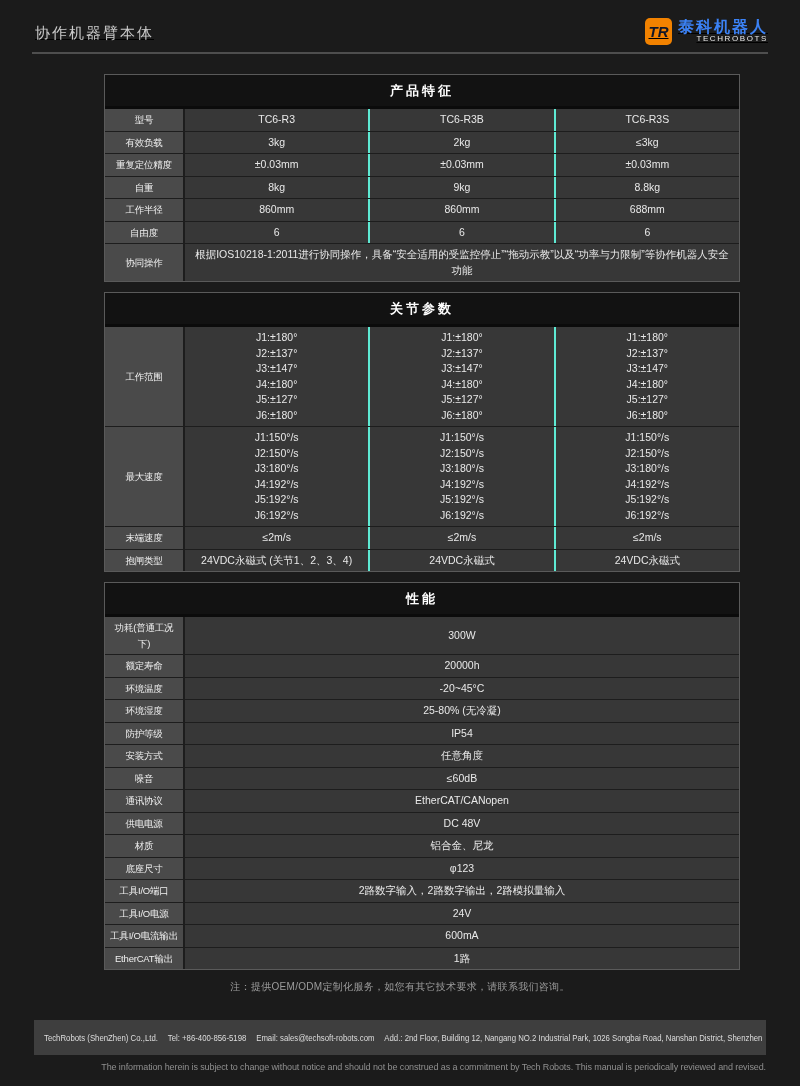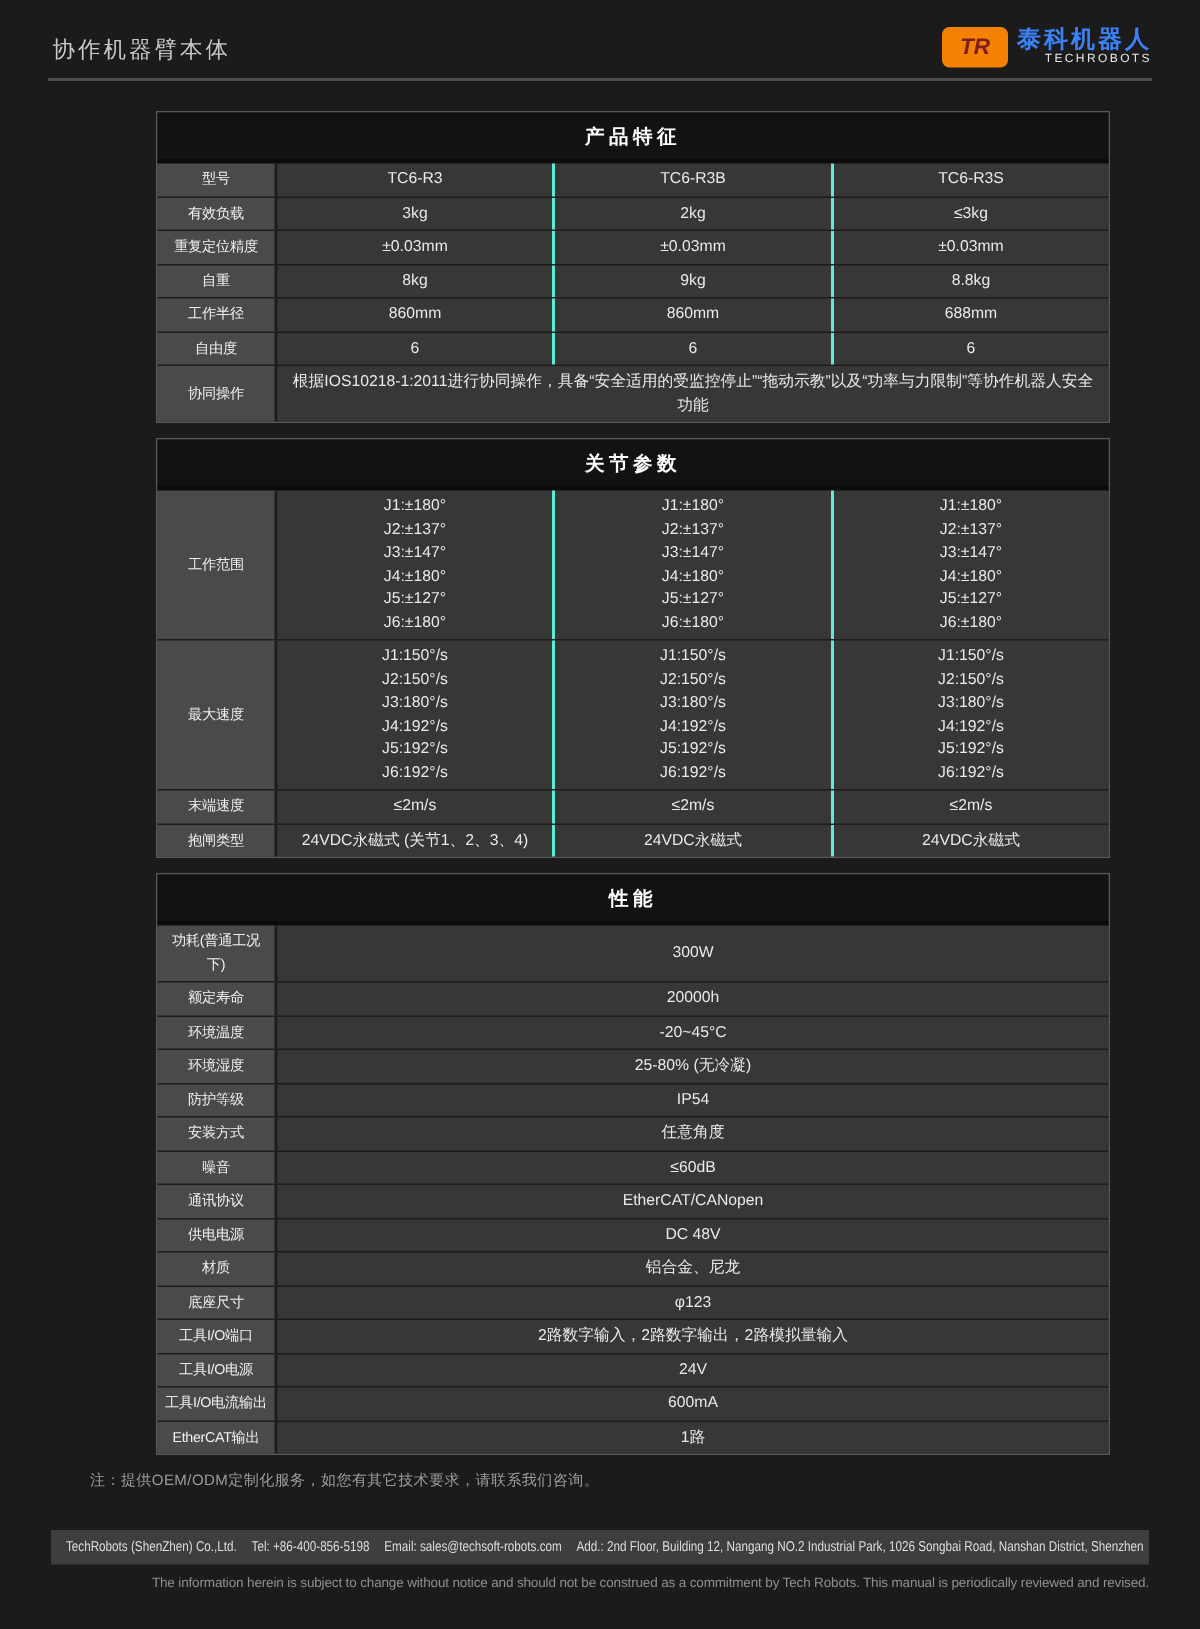--- a/index.html
+++ b/index.html
@@ -2,45 +2,45 @@
 <html><head>
 <meta charset="utf-8">
 <style>
   html,body{margin:0;padding:0;}
   body{
     width:800px;height:1086px;position:relative;overflow:hidden;
     background:#1b1b1b;
     font-family:"Liberation Sans","DejaVu Sans",sans-serif;
   }
   
-  .header{display:flex;justify-content:space-between;align-items:flex-start;padding:18px 32px 0 35px;}
+  .header{display:flex;justify-content:space-between;align-items:flex-start;padding:18px 32px 0 35px;text-decoration:underline;}
   .page-title{font-size:15px;color:#c9c9c9;letter-spacing:2px;padding-top:6px;}
   .logo{display:flex;align-items:center;gap:6px;}
-  .logo-mark{width:44px;height:27px;border-radius:5px;background:#f28200;color:#7f1d1d;
+  .logo-mark{width:27px;height:27px;border-radius:5px;background:#f28200;color:#0f172a;
     display:flex;align-items:center;justify-content:center;font-weight:bold;font-style:italic;font-size:15px;}
   .logo-text{display:flex;flex-direction:column;justify-content:center;}
   .logo-cn{font-size:16px;font-weight:bold;color:#3b82f6;letter-spacing:2px;line-height:15px;}
   .logo-en{font-size:8px;color:#e8e8e8;letter-spacing:1.6px;line-height:10px;text-align:right;}
   .divider{margin:7px 32px 0 32px;height:2px;background:#4e4e4e;}
   
   .content{margin:20px 60px 0 60px;padding-left:44px;}
   .spec-table{border:1px solid #5a5a5a;margin-bottom:10px;}
   .t-head{height:31px;background:#121212;border-bottom:3px solid #0b0b0b;color:#ffffff;
     font-weight:bold;font-size:13px;letter-spacing:3px;display:flex;align-items:center;justify-content:center;}
   .row{display:flex;min-height:21px;border-top:1px solid #1d1d1d;}
   .row:first-child{border-top:none;}
   .cell{display:flex;align-items:center;justify-content:center;text-align:center;
     white-space:pre-line;box-sizing:border-box;padding:3px 5px;line-height:15.5px;}
   .cell.label{flex:0 0 80px;background:#4a4a4a;border-right:2px solid #1d1d1d;
     color:#f0f0f0;font-size:9.5px;letter-spacing:-0.2px;}
   .cell.value{flex:1;background:#373737;border-right:2px solid #5eead4;color:#e9e9e9;font-size:10.5px;}
   .cell.value:last-child{border-right:none;}
   
-  .note{margin:8px 60px 0 60px;font-size:10px;color:#9c9c9c;letter-spacing:0.3px;}
-  .footer-bar{margin:26px 34px 0 34px;background:#3e3e3e;height:23px;display:flex;align-items:center;
+  .note{margin:8px 60px 0 60px;font-size:10px;color:#9c9c9c;letter-spacing:0.3px;text-align:center;}
+  .footer-bar{margin:26px 34px 0 34px;background:#3e3e3e;height:35px;display:flex;align-items:center;
     padding:0 10px;overflow:hidden;}
   .footer-bar-inner{display:flex;gap:12px;white-space:nowrap;font-size:9.5px;color:#dedede;
     transform:scaleX(0.82);transform-origin:0 50%;}
   .disclaimer{margin:7px 34px 0 34px;text-align:right;font-size:9px;color:#8f8f8f;
     white-space:nowrap;letter-spacing:-0.1px;}
 </style>
 </head>
 <body>
 
 <div class="header">

